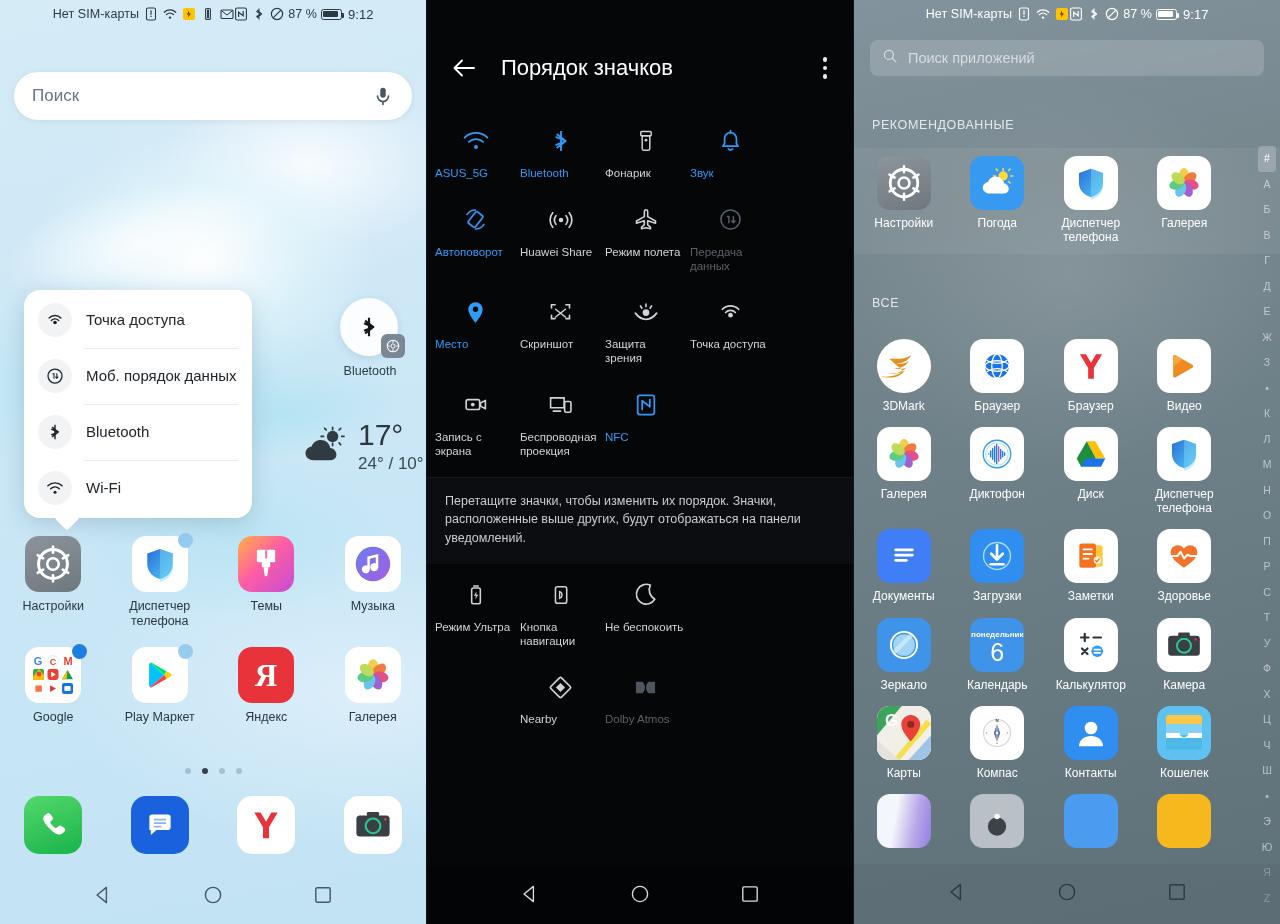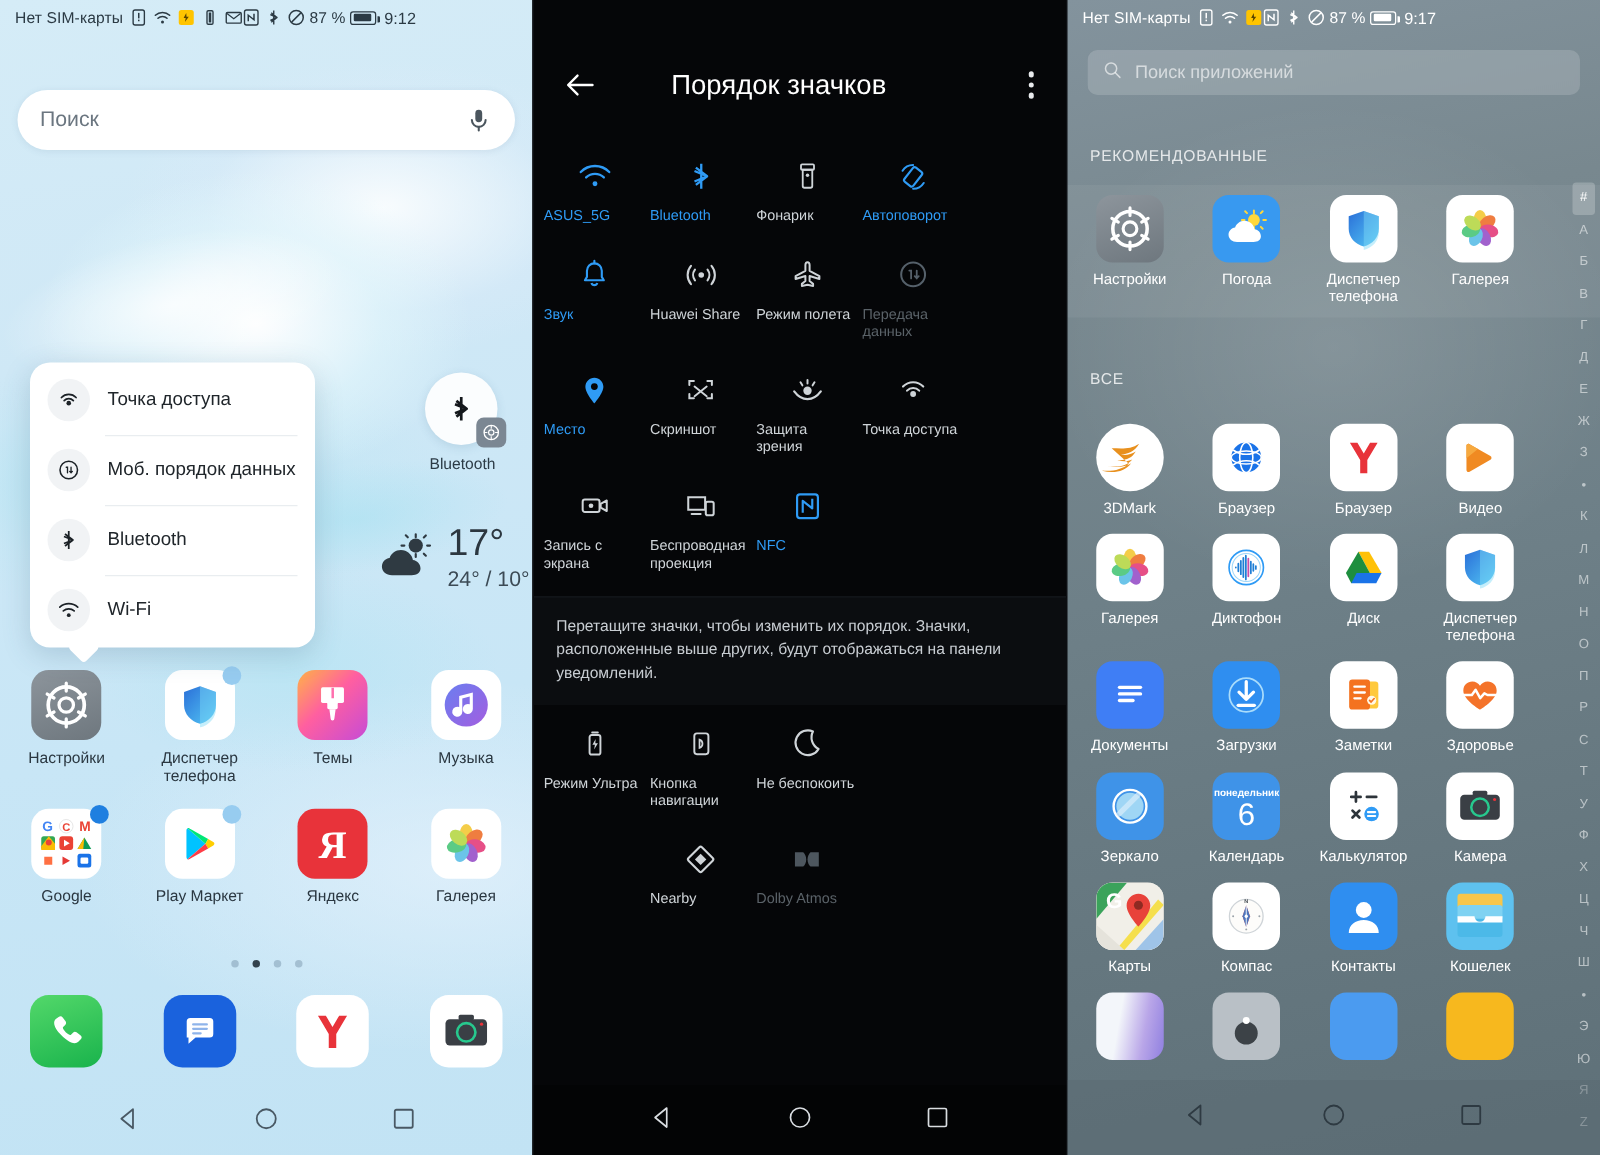--- a/index.html
+++ b/index.html
@@ -26,21 +26,21 @@
     background: radial-gradient(ellipse 200px 80px at 40% 50%, rgba(255,255,255,.75), rgba(255,255,255,0) 70%);
     transform: rotate(-12deg); pointer-events:none;
   }
   .panel-home::after {
     content:""; position:absolute; left:120px; top:300px; width:330px; height:230px;
     background: radial-gradient(ellipse 170px 60px at 50% 50%, rgba(164,224,240,.5), rgba(164,224,240,0) 72%);
     transform: rotate(-8deg); pointer-events:none;
   }
 
   .statusbar {
-    height: 28px; display: flex; align-items: center; justify-content: flex-start;
+    height: 28px; display: flex; align-items: center; justify-content: center;
     padding: 0 12px; font-size: 12.5px; position: relative; z-index: 5;
   }
   .sb-left, .sb-right { display: flex; align-items: center; gap: 4px; }
   .sb-left { gap: 5px; }
   .sb-text { letter-spacing: .1px; }
   .sb-ico { width: 14px; height: 14px; display: inline-block; }
   .statusbar.light { color: #2b3a44; }
   .statusbar.dark  { color: #ffffff; }
   .sb-batt {
     width: 21px; height: 11px; border: 1.4px solid currentColor; border-radius: 2.5px;
@@ -121,21 +121,21 @@
 
   .navbar { position: absolute; left: 0; right: 0; bottom: 0; height: 54px;
     display: flex; align-items: center; justify-content: center; gap: 88px; z-index: 6; }
   .nav-tri, .nav-cir, .nav-sq { opacity: .9; }
 
   
   .panel-order {
     width: 428px; height: 924px; position: relative; background: #050608; overflow: hidden;
     border-left: 1px solid #101317; border-right: 1px solid #101317;
   }
-  .ord-head { display: flex; align-items: center; padding: 0 22px; height: 84px; margin-top: 26px; gap: 36px; }
+  .ord-head { display: flex; align-items: center; padding: 0 22px; height: 84px; margin-top: 26px; }
   .ord-back { width: 30px; height: 30px; flex: none; }
   .ord-title { color: #fff; font-size: 22px; margin-left: 22px; flex: 1; }
   .ord-dots { display: flex; flex-direction: column; gap: 4px; padding: 4px; }
   .ord-dots i { width: 4.5px; height: 4.5px; border-radius: 50%; background: #e8eaec; display:block; }
 
   .tg-grid { display: flex; flex-wrap: wrap; padding: 0 6px; }
   .tg-cell { width: 85px; padding: 14px 2px 8px; }
   .tg-ico { height: 34px; display: flex; align-items: center; justify-content: center; }
   .tg-lab { font-size: 11.5px; margin-top: 9px; line-height: 1.2; color: #cfd4d8; }
   .tg-cell.on .tg-lab { color: #2f9bf5; }
@@ -567,35 +567,35 @@
               <rect x="9" y="4" width="12" height="5" rx="1" fill="none" stroke="#cfd4d8" stroke-width="1.7"></rect>
               <path d="M10.6 9h8.8v15a1.6 1.6 0 0 1-1.6 1.6h-5.6A1.6 1.6 0 0 1 10.6 24z" fill="none" stroke="#cfd4d8" stroke-width="1.7"></path>
               <circle cx="15" cy="14" r="1.6" fill="#cfd4d8"></circle>
             </svg>
         </div>
         <div class="tg-lab">Фонарик</div>
       </div>
       <div class="tg-cell on">
         <div class="tg-ico">
           <svg viewBox="0 0 30 30" width="27" height="27">
-              <rect x="10" y="7" width="10" height="16" rx="2" fill="none" stroke="#2f9bf5" stroke-width="1.9" transform="rotate(38 15 15)"></rect>
-              <path d="M5.6 9.6A11 11 0 0 1 15 4.4M24.4 20.4A11 11 0 0 1 15 25.6" fill="none" stroke="#2f9bf5" stroke-width="1.8" stroke-linecap="round"></path>
-            </svg>
-        </div>
-        <div class="tg-lab">Автоповорот</div>
-      </div>
-      <div class="tg-cell on">
-        <div class="tg-ico">
-          <svg viewBox="0 0 30 30" width="27" height="27">
               <path d="M15 5.2a6.6 6.6 0 0 1 6.6 6.6v5.4l1.8 3H6.6l1.8-3v-5.4A6.6 6.6 0 0 1 15 5.2z" fill="none" stroke="#2f9bf5" stroke-width="1.9" stroke-linejoin="round"></path>
               <path d="M12.4 22.6a2.7 2.7 0 0 0 5.2 0" fill="none" stroke="#2f9bf5" stroke-width="1.9"></path>
               <path d="M15 3v2.2" stroke="#2f9bf5" stroke-width="1.9" stroke-linecap="round"></path>
             </svg>
         </div>
         <div class="tg-lab">Звук</div>
+      </div>
+      <div class="tg-cell on">
+        <div class="tg-ico">
+          <svg viewBox="0 0 30 30" width="27" height="27">
+              <rect x="10" y="7" width="10" height="16" rx="2" fill="none" stroke="#2f9bf5" stroke-width="1.9" transform="rotate(38 15 15)"></rect>
+              <path d="M5.6 9.6A11 11 0 0 1 15 4.4M24.4 20.4A11 11 0 0 1 15 25.6" fill="none" stroke="#2f9bf5" stroke-width="1.8" stroke-linecap="round"></path>
+            </svg>
+        </div>
+        <div class="tg-lab">Автоповорот</div>
       </div>
 
       <div class="tg-cell">
         <div class="tg-ico">
           <svg viewBox="0 0 30 30" width="28" height="28">
               <circle cx="15" cy="15" r="2.4" fill="#cfd4d8"></circle>
               <path d="M9.6 10.4a7.6 7.6 0 0 0 0 9.2M20.4 10.4a7.6 7.6 0 0 1 0 9.2M6.2 7.2a12 12 0 0 0 0 15.6M23.8 7.2a12 12 0 0 1 0 15.6" fill="none" stroke="#cfd4d8" stroke-width="1.8" stroke-linecap="round"></path>
             </svg>
         </div>
         <div class="tg-lab">Huawei Share</div>

